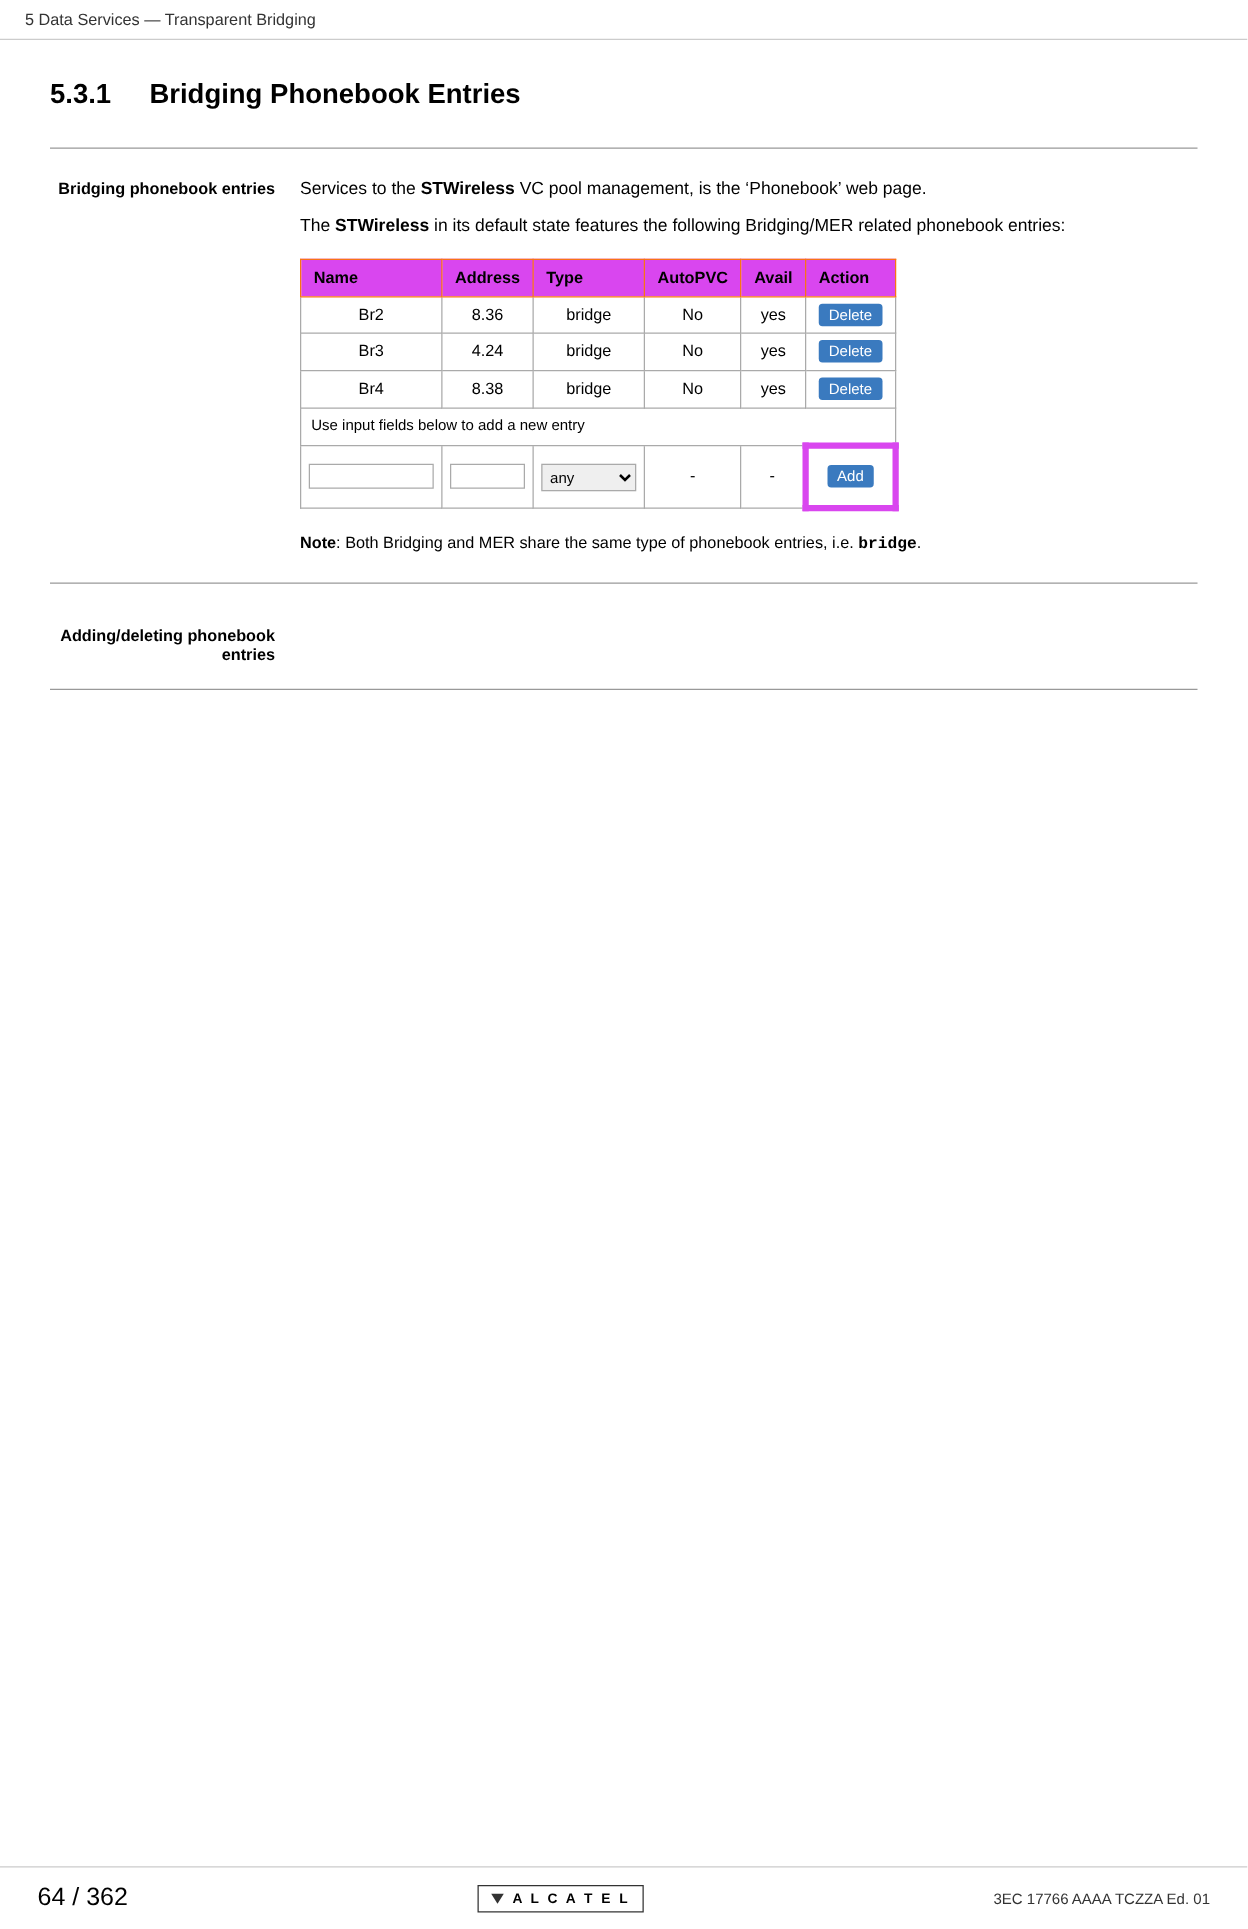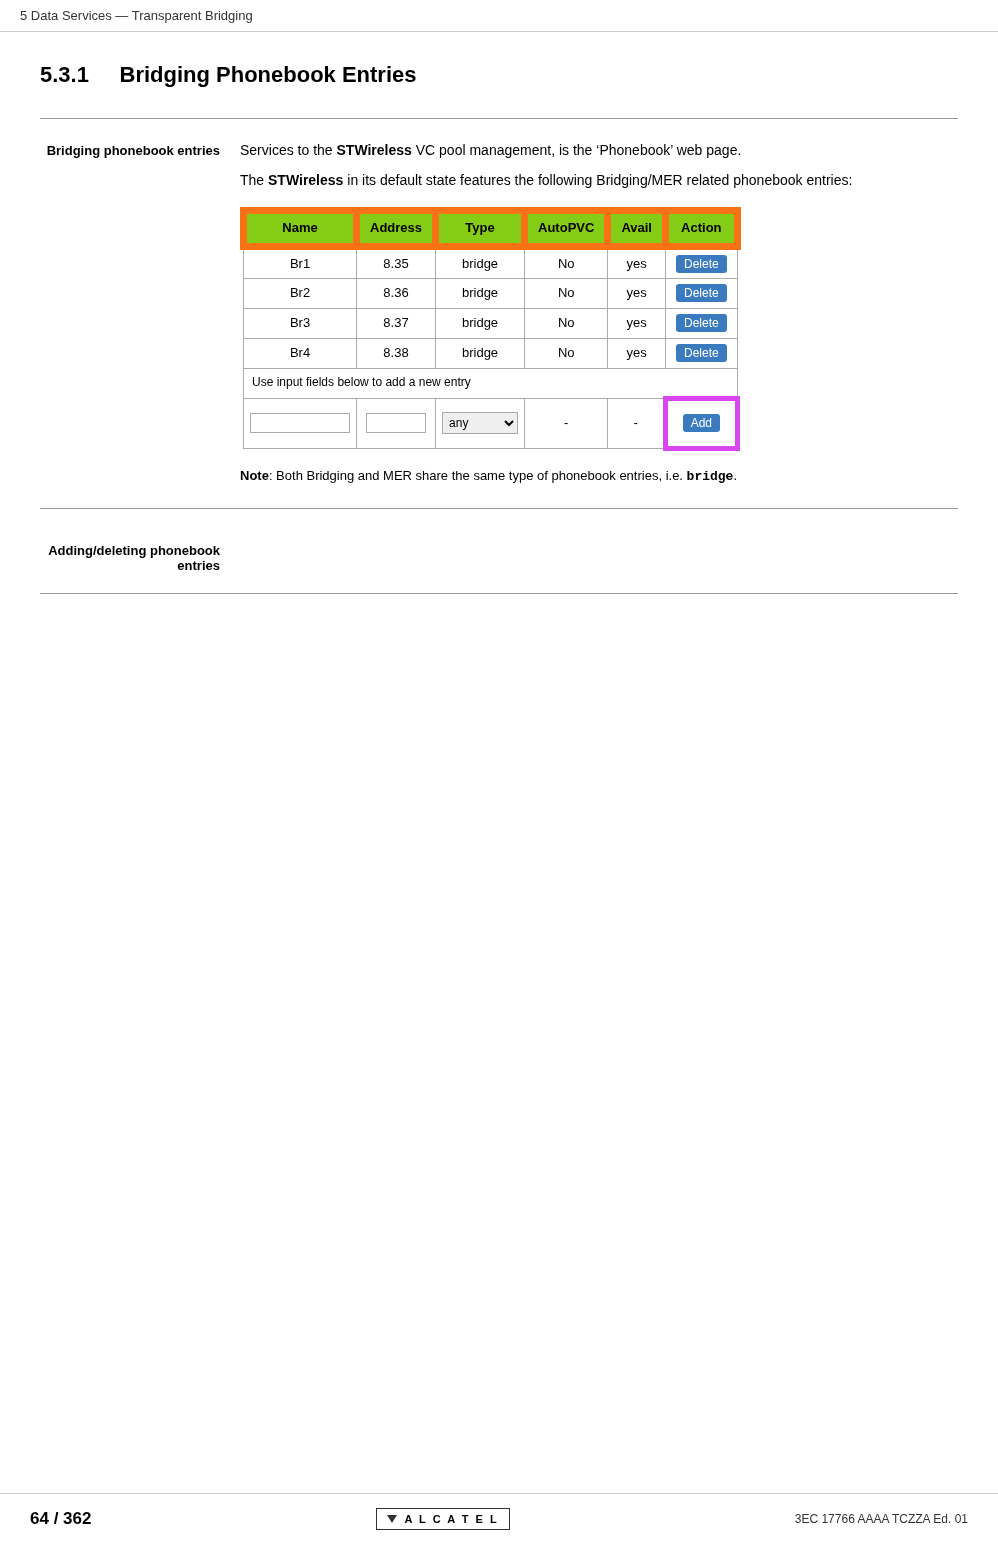--- a/index.html
+++ b/index.html
@@ -62,25 +62,25 @@
     }
 
     
     .phonebook-table {
       border-collapse: collapse;
       font-size: 13px;
       margin: 15px 0;
       width: auto;
     }
     .phonebook-table th {
-      border: 7px solid #f97316;
+      border: 1px solid #f97316;
       padding: 4px 10px;
-      background: #84cc16;
-      font-weight: bold;
-      text-align: center;
+      background: #d946ef;
+      font-weight: bold;
+      text-align: left;
     }
     .phonebook-table td {
       border: 1px solid #aaa;
       padding: 4px 10px;
       text-align: center;
     }
 
     
     .btn-delete {
       background: #3a7abf;
@@ -140,22 +140,22 @@
       left: 0;
       right: 0;
       height: 50px;
       border-top: 1px solid #ccc;
       display: flex;
       align-items: center;
       justify-content: space-between;
       padding: 0 30px;
     }
     .footer-left {
-      font-size: 17px;
-      font-weight: bold;
+      font-size: 20px;
+      font-weight: normal;
     }
     .footer-center {
       display: flex;
       align-items: center;
       gap: 0;
     }
     .footer-right {
       font-size: 12px;
       color: #333;
     }
@@ -197,38 +197,30 @@
               <th>Name</th>
               <th>Address</th>
               <th>Type</th>
               <th>AutoPVC</th>
               <th>Avail</th>
               <th>Action</th>
             </tr>
           </thead>
           <tbody>
             <tr>
-              <td>Br1</td>
-              <td>8.35</td>
-              <td>bridge</td>
-              <td>No</td>
-              <td>yes</td>
-              <td><button class="btn-delete">Delete</button></td>
-            </tr>
-            <tr>
               <td>Br2</td>
               <td>8.36</td>
               <td>bridge</td>
               <td>No</td>
               <td>yes</td>
               <td><button class="btn-delete">Delete</button></td>
             </tr>
             <tr>
               <td>Br3</td>
-              <td>8.37</td>
+              <td>4.24</td>
               <td>bridge</td>
               <td>No</td>
               <td>yes</td>
               <td><button class="btn-delete">Delete</button></td>
             </tr>
             <tr>
               <td>Br4</td>
               <td>8.38</td>
               <td>bridge</td>
               <td>No</td>

